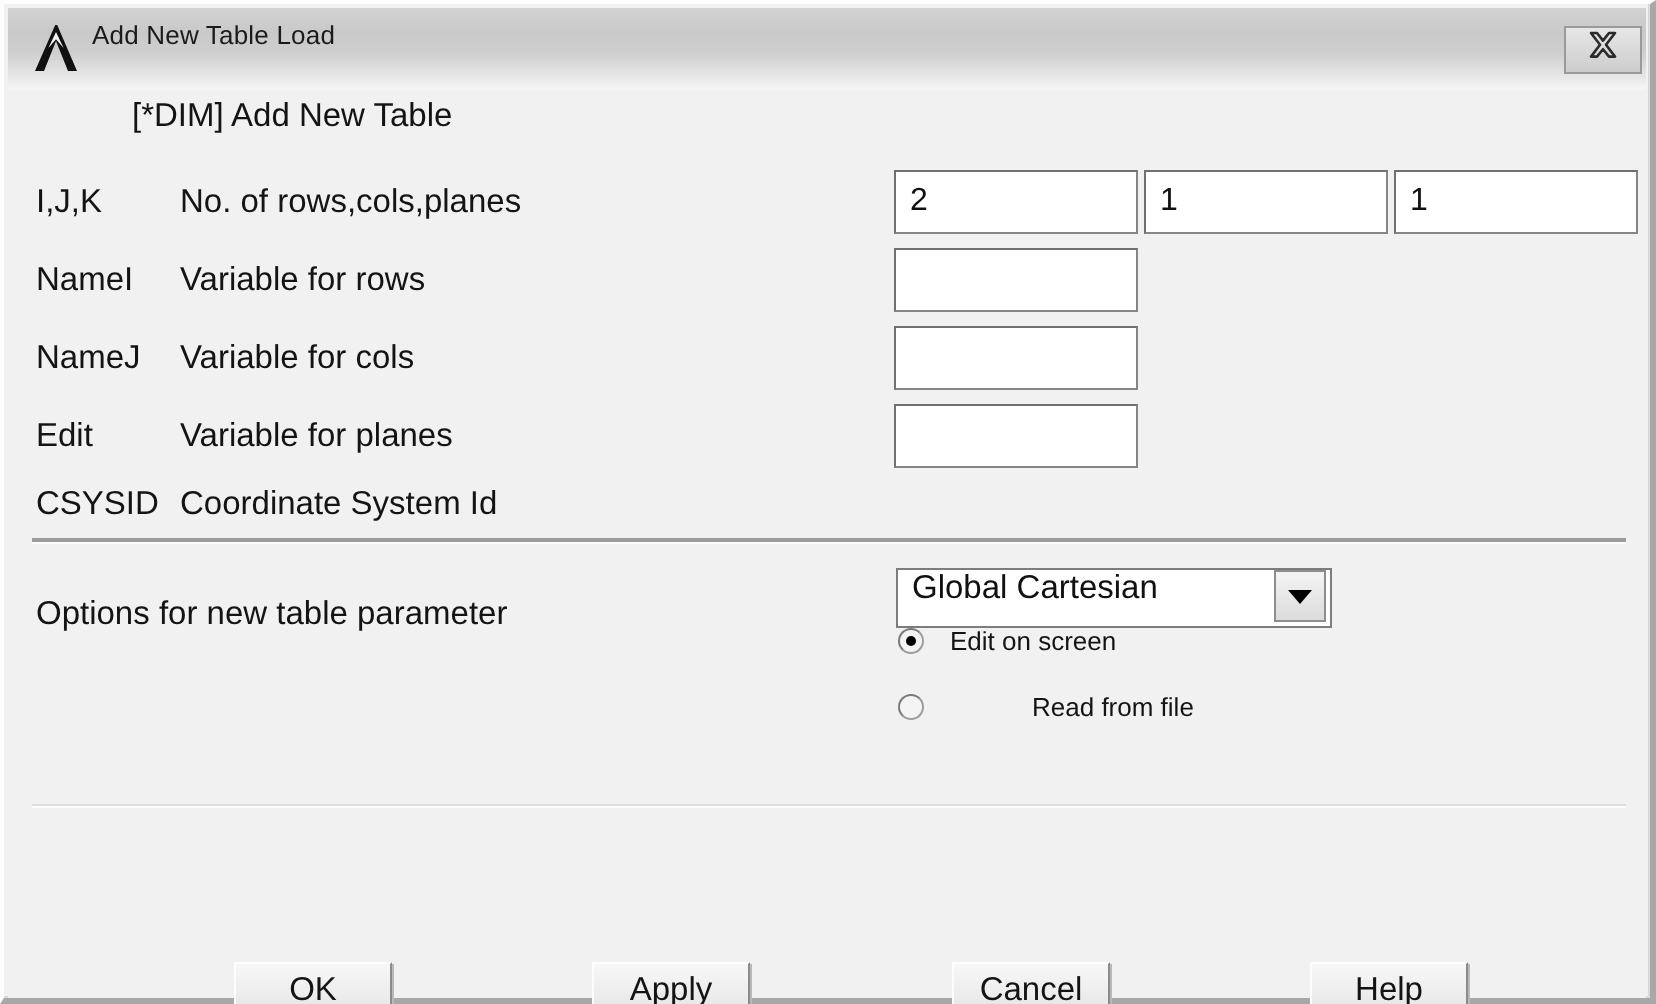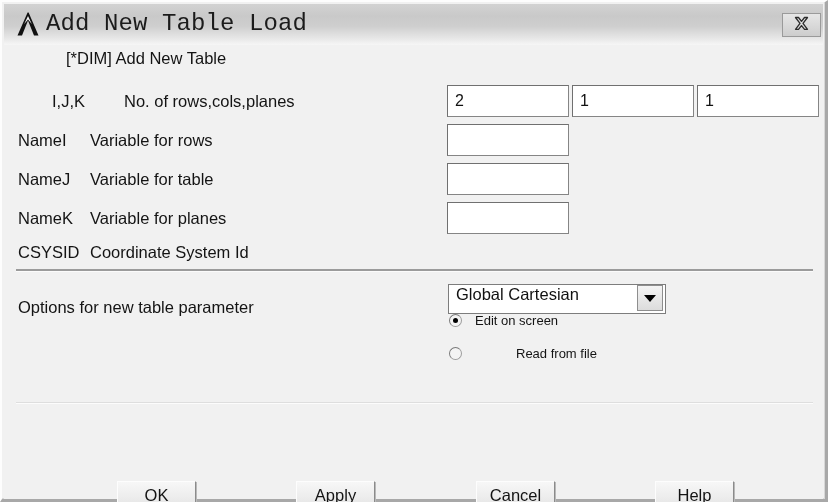--- a/index.html
+++ b/index.html
@@ -50,25 +50,25 @@
     box-sizing: border-box;
   }
   .title-logo {
     position: absolute;
     left: 12px; top: 7px;
     width: 24px; height: 26px;
   }
   .title-text {
     position: absolute;
     left: 42px; top: 6px;
-    font-size: 24px;
+    font-size: 13px;
     color: #1b1b1b;
     letter-spacing: 0.1px;
     white-space: nowrap;
-    font-family: Liberation Mono, monospace;
+    font-family: Liberation Sans, sans-serif;
   }
   .close-btn {
     position: absolute;
     left: 778px; top: 9px;
     width: 39px; height: 24px;
     background: linear-gradient(to bottom, #e6e6e6, #cdcdcd);
     border: 1px solid #9a9a9a;
     box-sizing: border-box;
     display: flex;
     align-items: center;
@@ -243,31 +243,31 @@
                    L11.5 13.3 L8.5 9.6 L5.5 13.3 L2.5 13.3 L7.0 7.4 Z" fill="none" stroke="#2b2b2b" stroke-width="1.3" stroke-linejoin="round"></path>
         </svg>
       </span>
     </div>
   </div>
 
   <div class="client">
 
     <div class="label" style="left:14px; top:4px;margin-left:48px;">[*DIM] Add New Table</div>
 
-    <div class="label" style="left:14px; top:47px;margin-left:34px;">
+    <div class="label" style="left:14px; top:47px;">
       <span class="tok lab-key">I,J,K</span><span class="tok">No. of rows,cols,planes</span>
     </div>
     <div class="label" style="left:14px; top:86px;">
       <span class="tok lab-key">NameI</span><span class="tok">Variable for rows</span>
     </div>
     <div class="label" style="left:14px; top:125px;">
-      <span class="tok lab-key">NameJ</span><span class="tok">Variable for table</span>
+      <span class="tok lab-key">NameJ</span><span class="tok">Variable for cols</span>
     </div>
     <div class="label" style="left:14px; top:164px;">
-      <span class="tok lab-key">NameK</span><span class="tok">Variable for planes</span>
+      <span class="tok lab-key">Edit</span><span class="tok">Variable for planes</span>
     </div>
     <div class="label" style="left:14px; top:198px;">
       <span class="tok lab-key">CSYSID</span><span class="tok">Coordinate System Id</span>
     </div>
 
     <input class="tfield" style="left: 443px; top: 40px; width: 122px;" value="2">
     <input class="tfield" style="left: 568px; top: 40px; width: 122px;" value="1">
     <input class="tfield" style="left: 693px; top: 40px; width: 122px;" value="1">
 
     <input class="tfield" style="left: 443px; top: 79px; width: 122px;" value="">

